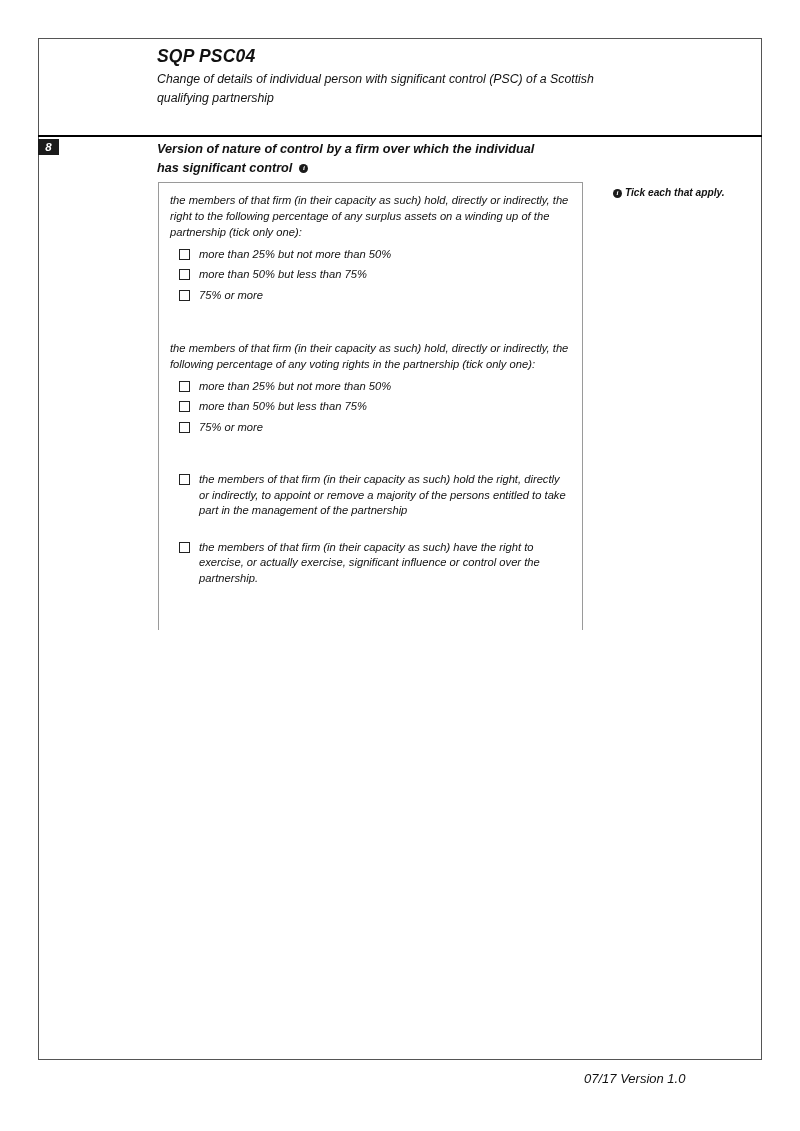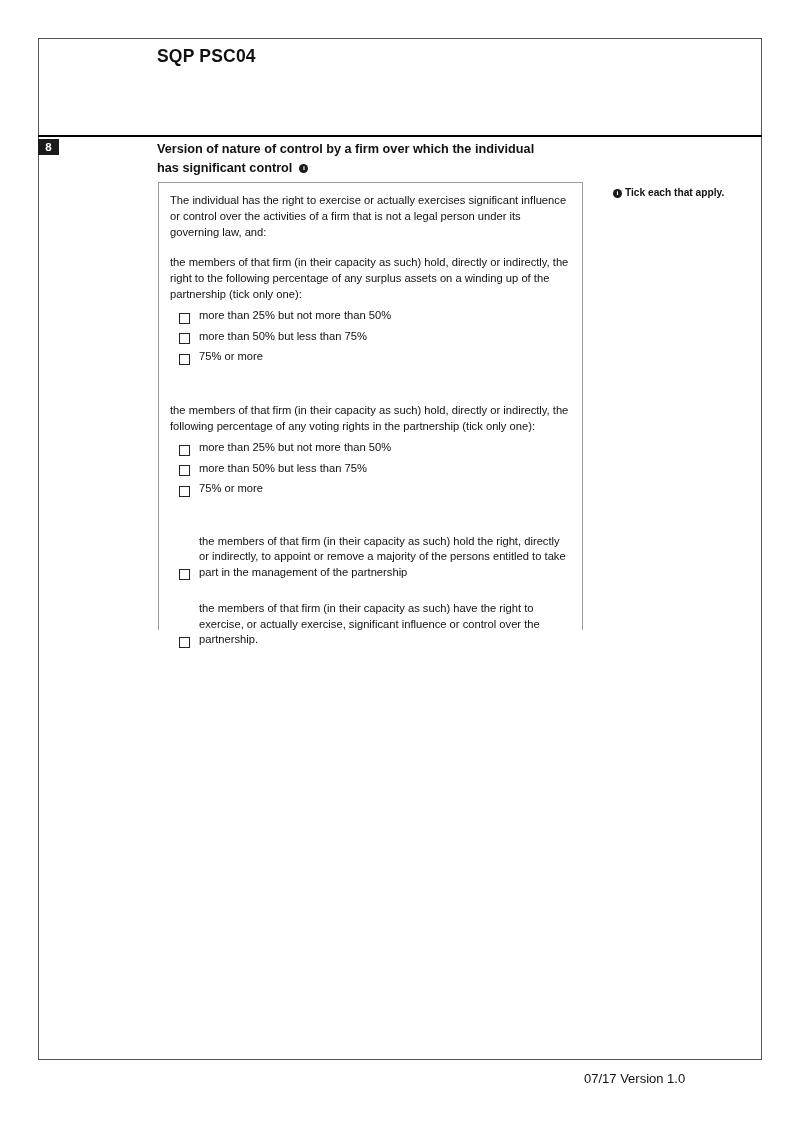--- a/index.html
+++ b/index.html
@@ -13,20 +13,21 @@
     font-family: "Liberation Sans", sans-serif;
     color: #1a1a1a;
     position: relative;
     overflow: hidden;
   }
   .page {
     position: absolute;
     left: 0; top: 0;
     width: 800px;
     height: 803px;
+    font-style: italic;
   }
   
   .frame-left {
     position: absolute;
     left: 38px; top: 38px;
     width: 1px; height: 1022px;
     background: #555;
   }
   .frame-right {
     position: absolute;
@@ -128,21 +129,21 @@
   .para {
     font-size: 11.2px;
     line-height: 16.2px;
     color: #111;
     margin: 0 0 13px 0;
   }
   .para.tight { margin-bottom: 6px; }
 
   .check-row {
     display: flex;
-    align-items: flex-end;
+    align-items: flex-start;
     margin-bottom: 5px;
   }
   .checkbox {
     width: 11px;
     height: 11px;
     border: 1px solid #222;
     background: #fff;
     flex: 0 0 auto;
     margin-top: 2px;
     margin-right: 9px;
@@ -205,30 +206,30 @@
 <body>
 
 <div class="page">
 
   <div class="frame-top"></div>
   <div class="frame-left"></div>
   <div class="frame-right"></div>
   <div class="frame-bottom"></div>
 
   <div class="doc-code">SQP PSC04</div>
+  <div class="doc-subtitle">Change of details of individual person with significant control (PSC) of a Scottish qualifying partnership</div>
 
   <div class="section-rule"></div>
   <div class="section-num">8</div>
 
   <div class="section-title"><span>Version of nature of control by a firm over which the individual has significant control</span><span class="info-icon">i</span></div>
 
   <div class="answer-box">
     <div class="answer-inner">
 
-      <p class="para">The individual has the right to exercise or actually exercises significant influence or control over the activities of a firm that is not a legal person under its governing law, and:</p>
 
       <p class="para tight">the members of that firm (in their capacity as such) hold, directly or indirectly, the right to the following percentage of any surplus assets on a winding up of the partnership (tick only one):</p>
 
       <div class="indent-group">
         <div class="check-row">
           <span class="checkbox"></span>
           <span class="check-label">more than 25% but not more than 50%</span>
         </div>
         <div class="check-row">
           <span class="checkbox"></span>

